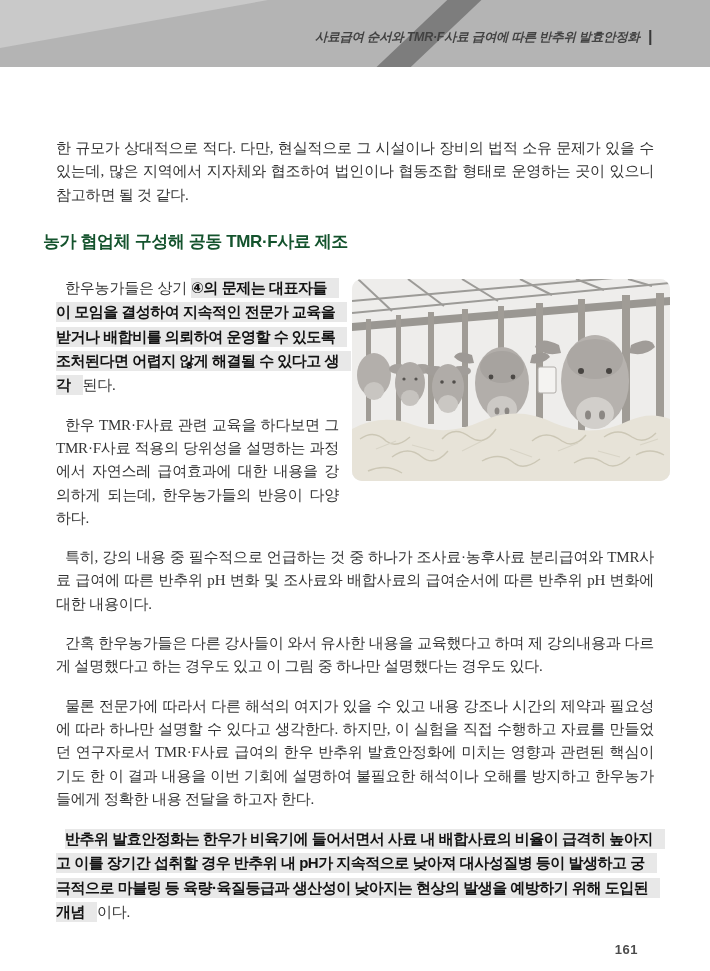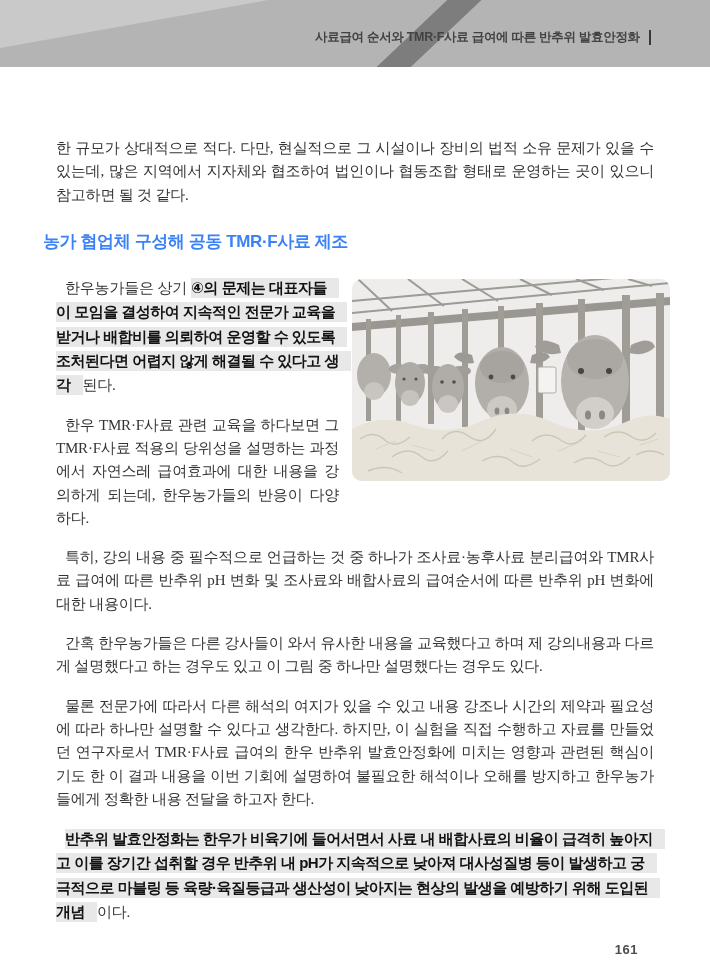--- a/index.html
+++ b/index.html
@@ -30,20 +30,21 @@
     background:#7d7d7d;
     clip-path:polygon(66% 0,96% 0,34% 100%,4% 100%);
   }
   .hdr-text {
     position:absolute; top:0; right:58px; height:67px;
     display:flex; align-items:center; justify-content:flex-end;
     padding-top:8px; box-sizing:border-box;
     font-family:"Liberation Sans","DejaVu Sans",sans-serif;
     font-size:12.5px; font-weight:600; color:#424242;
     letter-spacing:-0.3px;
+    font-style:italic;
   }
   .hdr-bar {
     margin-left:8px;
     font-size:16px; font-weight:700; color:#383838;
     position:relative; top:-1px;
   }
 
   
   .body {
     position:absolute; top:67px; left:0;
@@ -55,21 +56,21 @@
     text-align:justify;
     word-break:break-all;
     letter-spacing:-0.2px;
   }
   .body p { margin:16px; }
   .indent { text-indent:9px; }
 
   .section-heading {
     margin:23px 0 23px 3px;
     font-family:"Liberation Sans","DejaVu Sans",sans-serif;
-    font-size:17px; font-weight:700; color:#3b82f6;
+    font-size:17px; font-weight:700; color:#14532d;
     letter-spacing:-0.4px;
     text-align:left;
   }
 
   .hl {
     font-family:"Liberation Sans","DejaVu Sans",sans-serif;
     font-weight:700; color:#121212;
     background:#e8e8e8;
     padding:1px 12px 2px 0;
     -webkit-box-decoration-break:clone;

